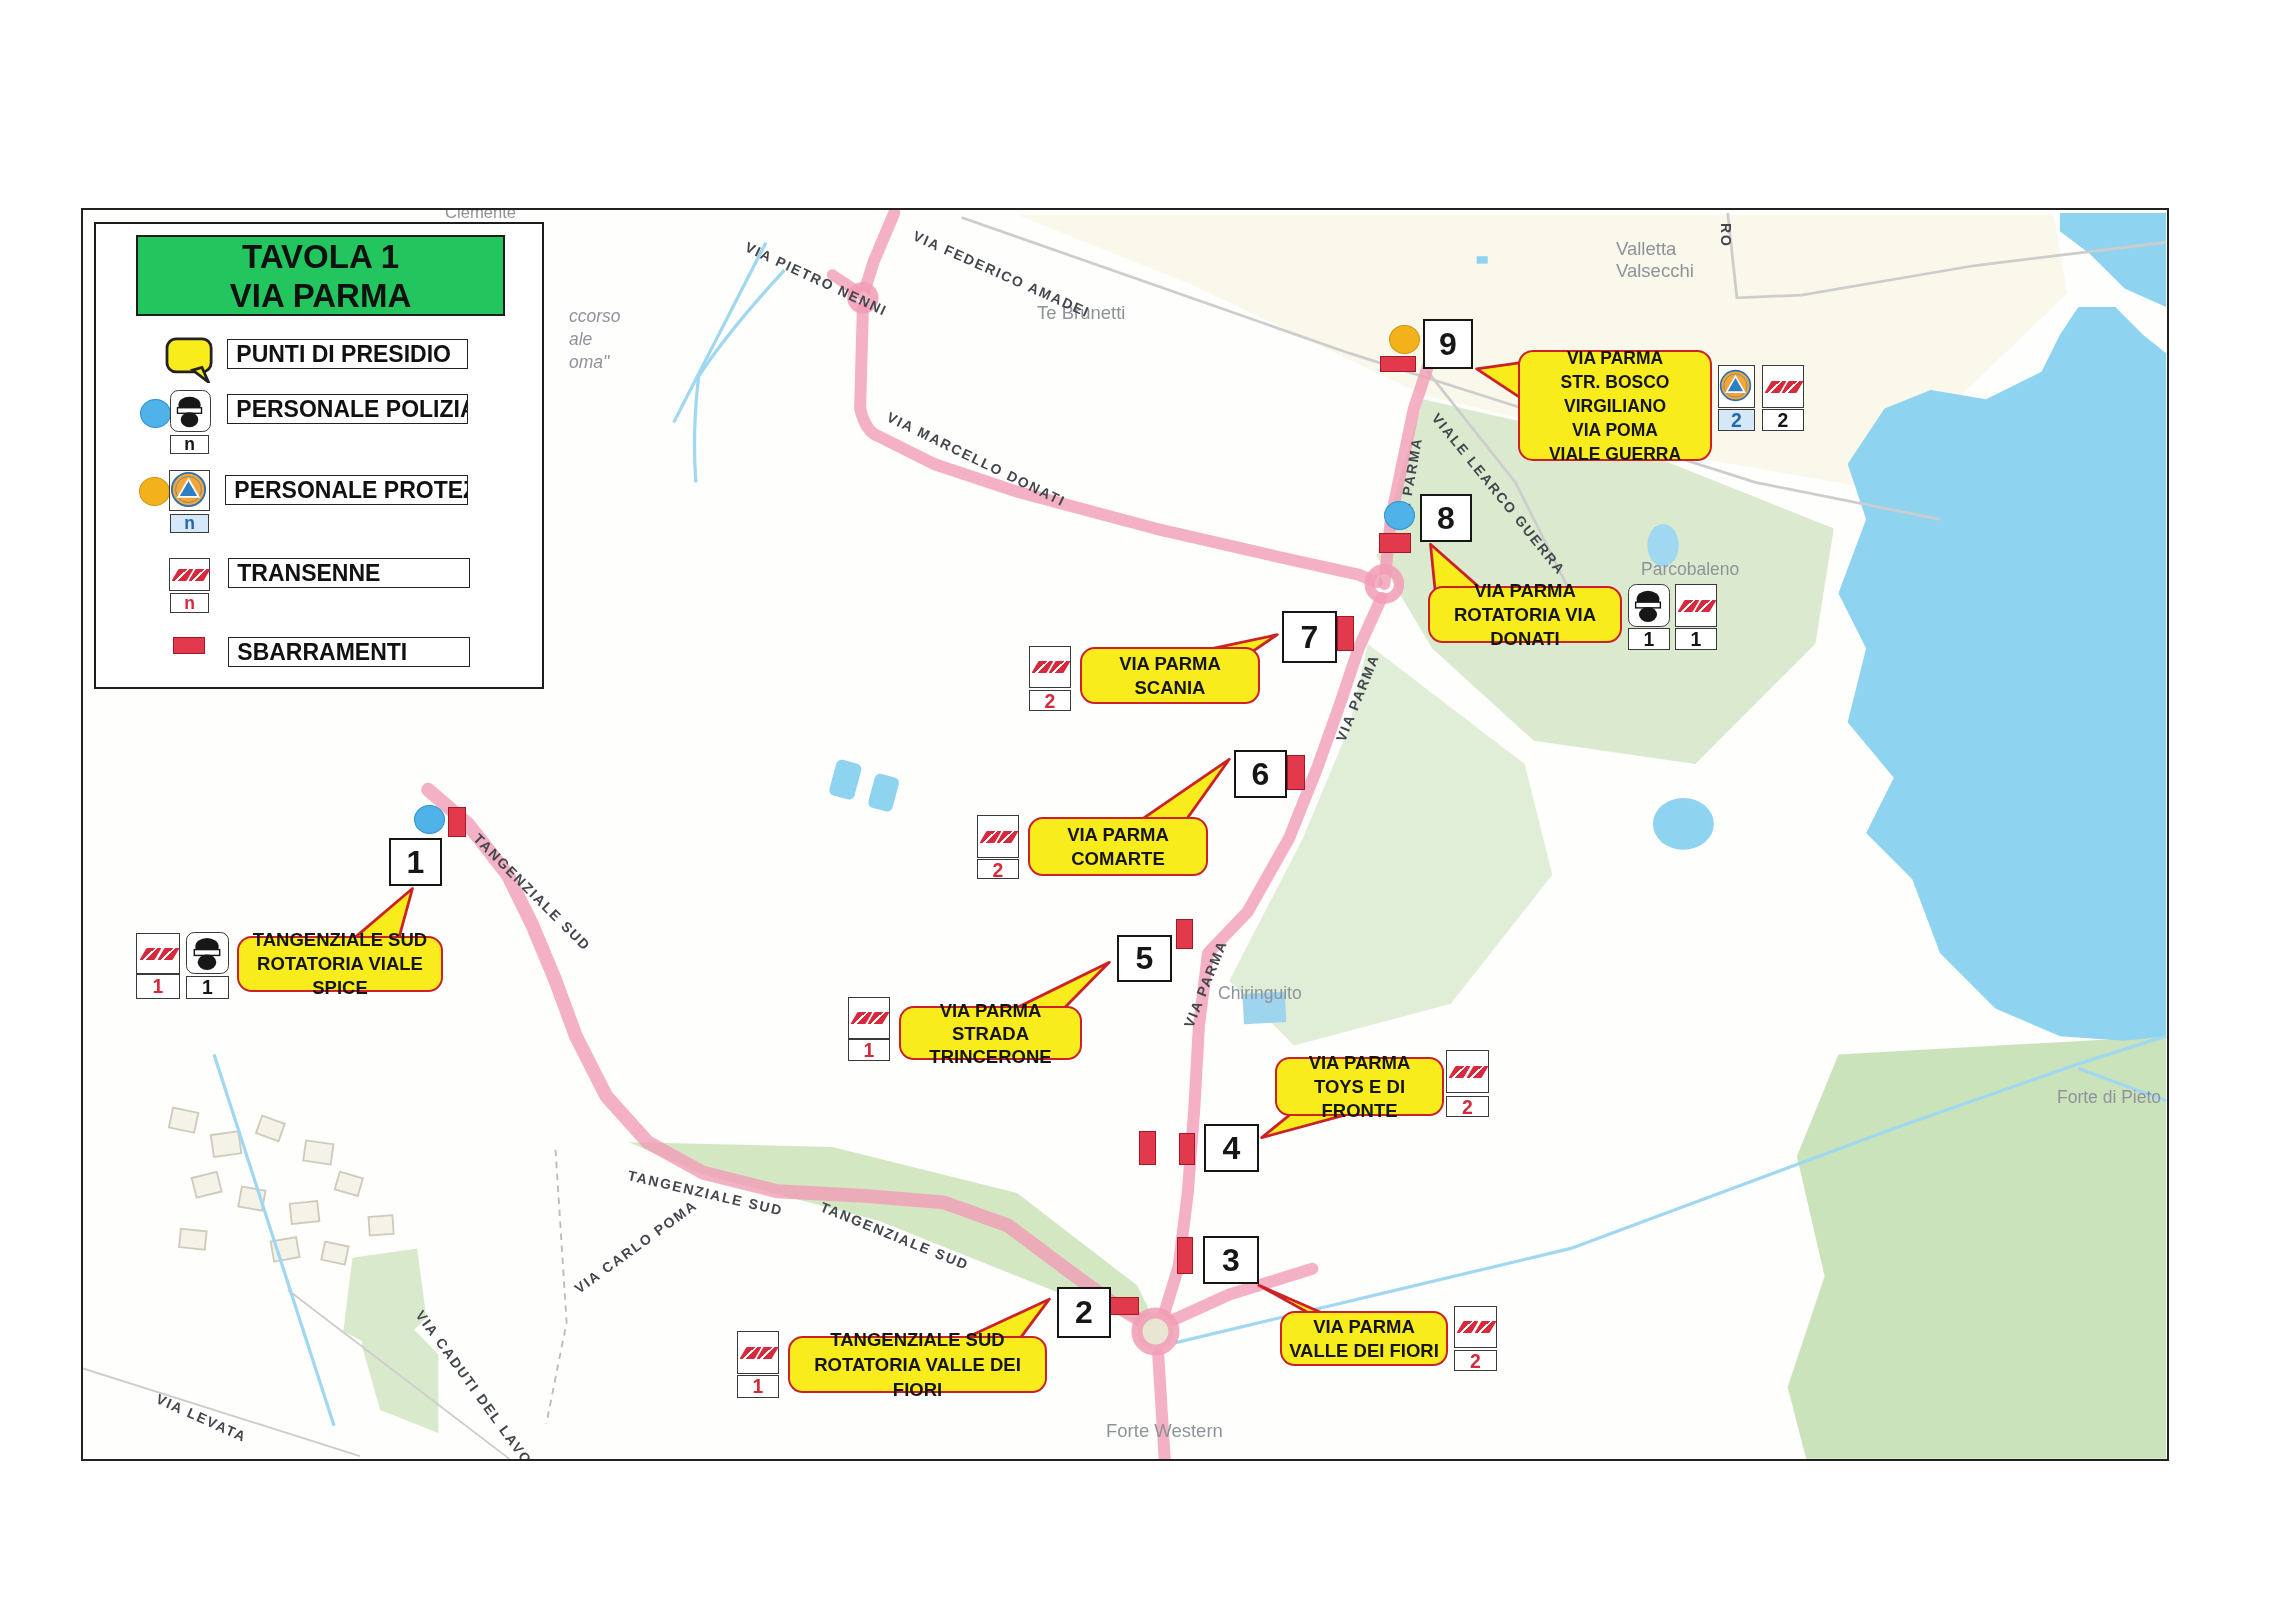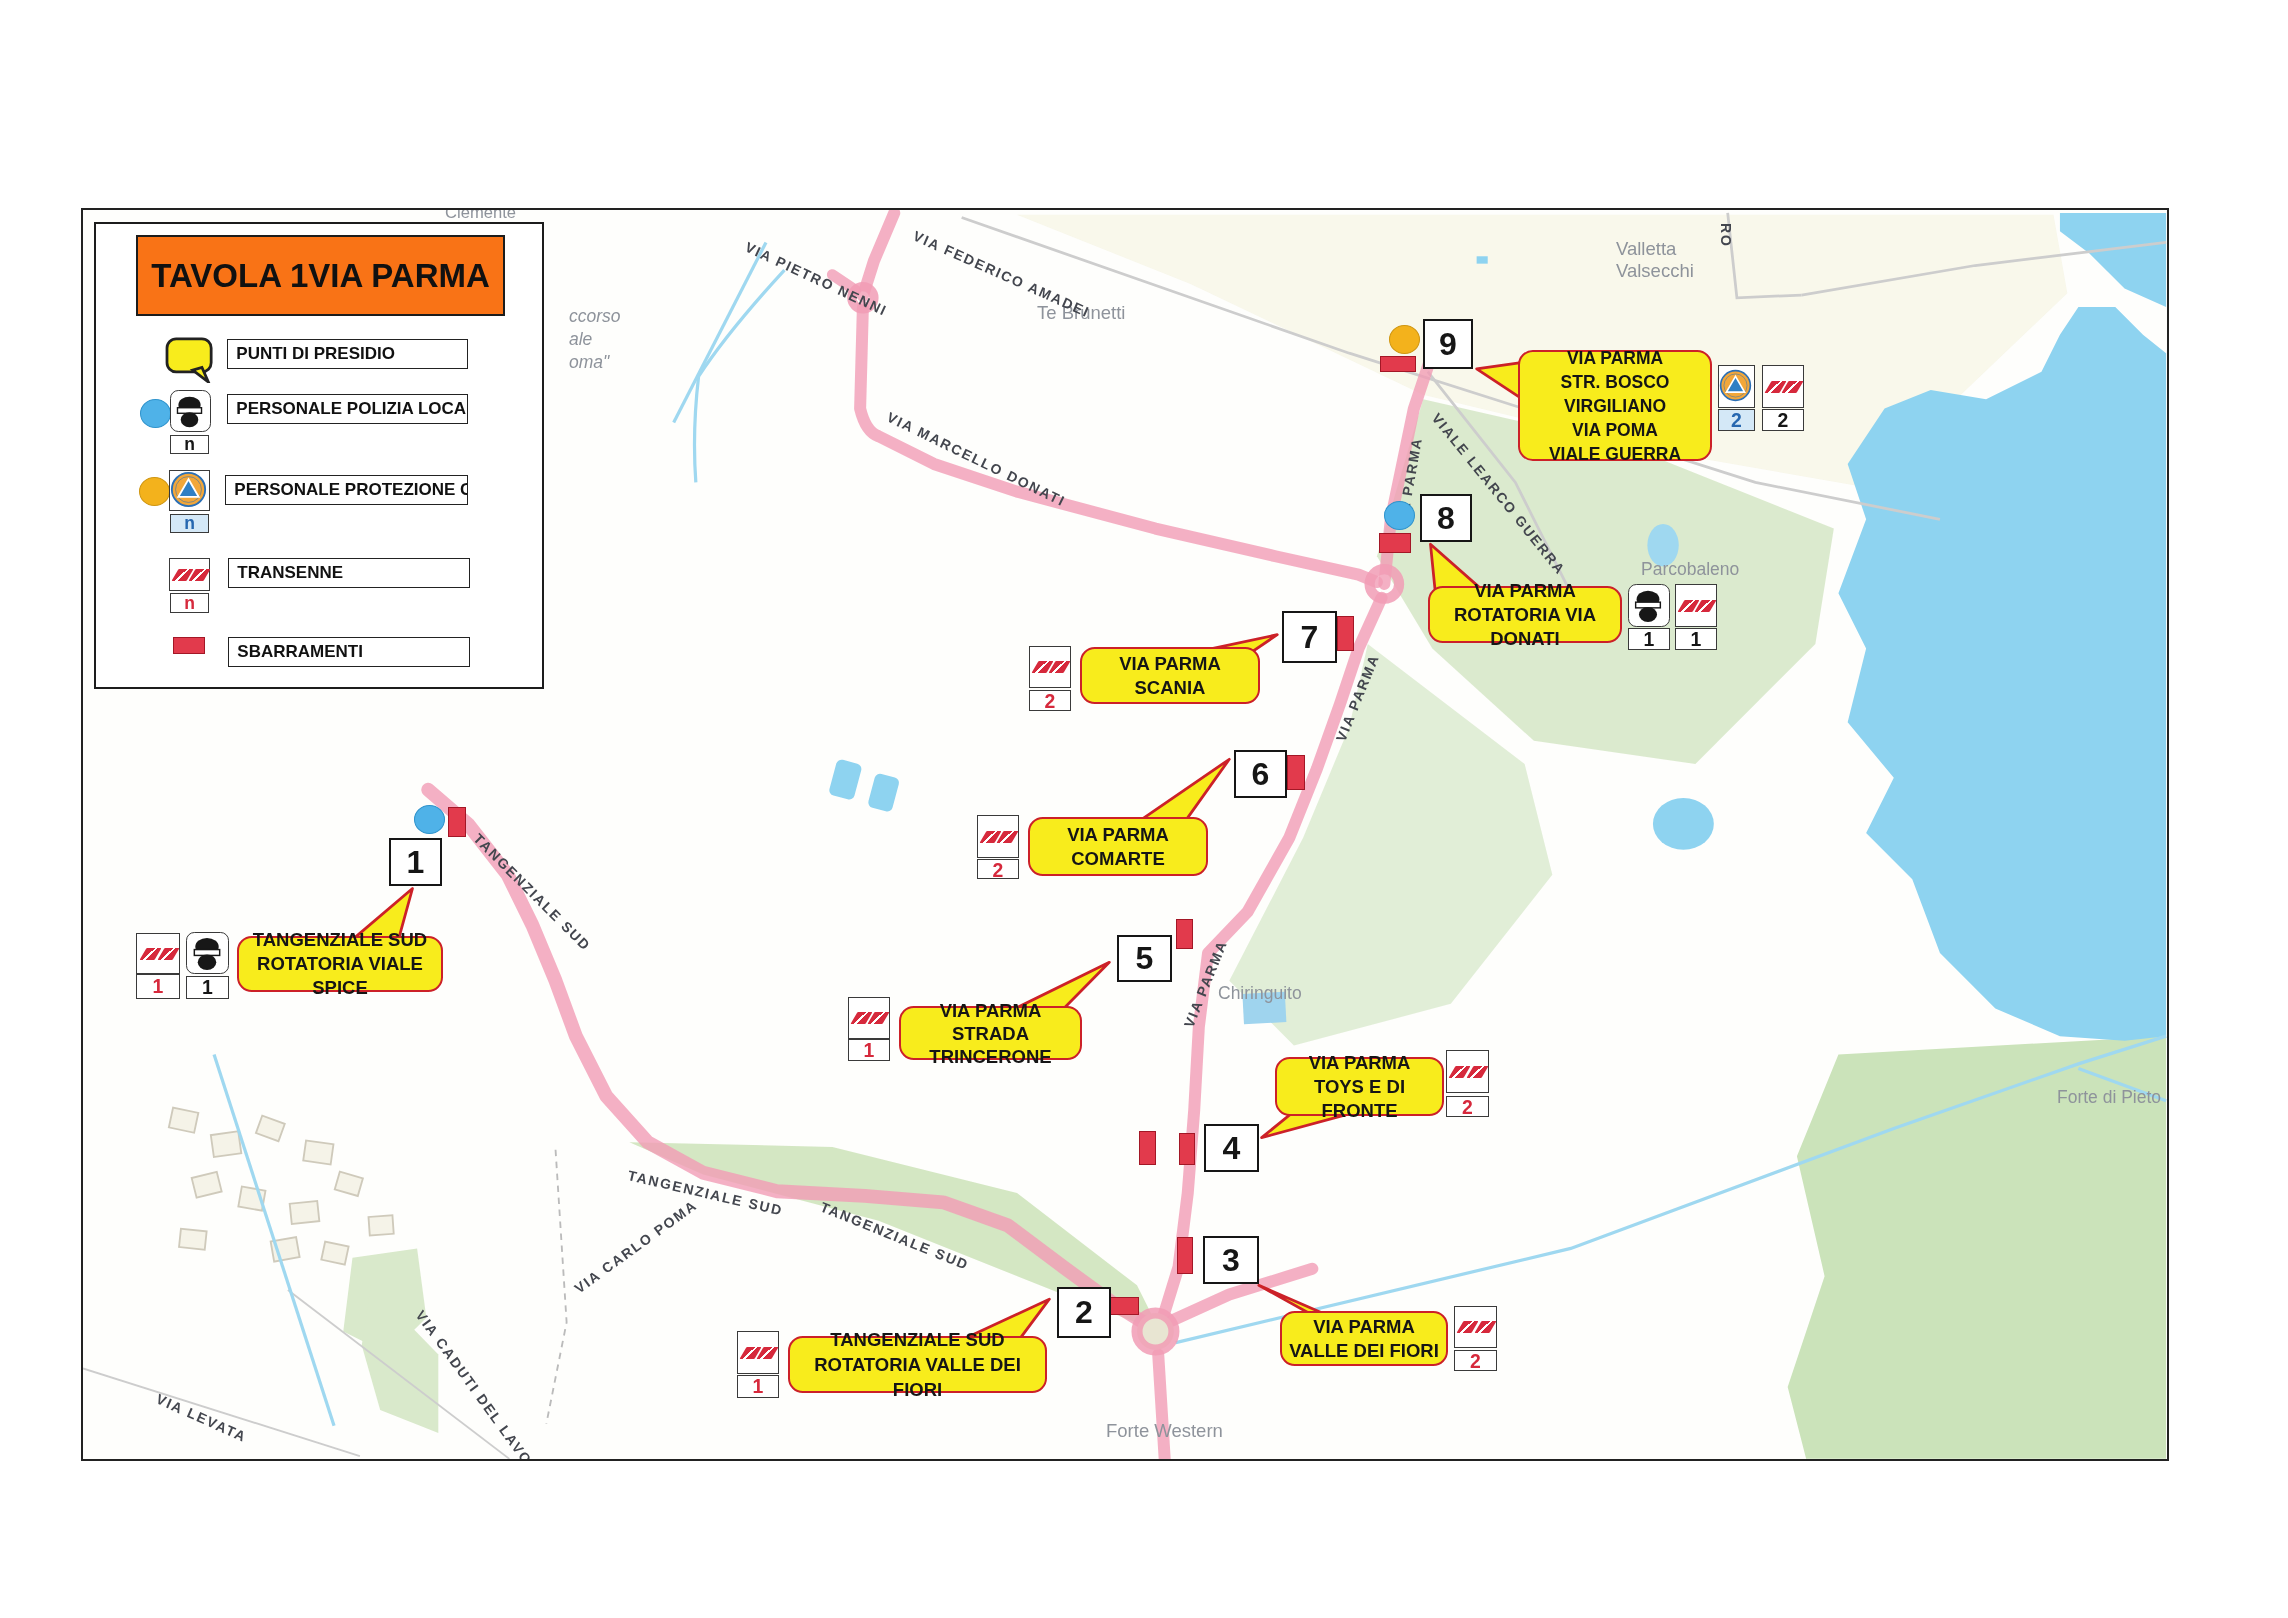--- a/index.html
+++ b/index.html
@@ -1,23 +1,23 @@
 <!DOCTYPE html>
 <html style="font-size:14.8px"><head>
 <meta charset="utf-8">
 <style>
   html,body{margin:0;padding:0;background:#ffffff;}
   body{width:2289px;height:1619px;position:relative;font-family:"Liberation Sans",sans-serif;overflow:hidden;}
   #map{position:absolute;left:81px;top:208px;width:2084px;height:1249px;border:2.8px solid #222;background:#fefefc;overflow:hidden;}
   #bg{position:absolute;left:0;top:0;}
   
   .legendbox{position:absolute;left:11px;top:12px;width:446px;height:463px;background:#fff;border:2.8px solid #1c1c1c;z-index:30;}
-  .leg-title{position:absolute;left:40px;top:11px;width:369px;height:81px;background:#f97316;border:2.8px solid #1c1c1c;box-sizing:border-box;
-             display:flex;flex-direction:row;align-items:center;justify-content:center;font-weight:700;font-size:33px;line-height:39px;color:#111;}
-  .leg-label{position:absolute;height:28px;background:#fff;border:1.8px solid #222;box-sizing:content-box;font-weight:700;font-size:17px;
+  .leg-title{position:absolute;left:40px;top:11px;width:369px;height:81px;background:#22c55e;border:2.8px solid #1c1c1c;box-sizing:border-box;
+             display:flex;flex-direction:column;align-items:center;justify-content:center;font-weight:700;font-size:33px;line-height:39px;color:#111;}
+  .leg-label{position:absolute;height:28px;background:#fff;border:1.8px solid #222;box-sizing:content-box;font-weight:700;font-size:23px;
              line-height:28px;padding-left:8.3px;color:#111;white-space:nowrap;overflow:hidden;}
   
   .numbox{position:absolute;width:48px;height:44px;background:#fff;border:2.8px solid #161616;display:flex;align-items:center;justify-content:center;
           font-weight:800;font-size:32px;color:#161616;z-index:22;}
   .sbar{position:absolute;background:#e23a4c;border:1.8px solid #a31726;box-sizing:border-box;z-index:21;}
   .circ{position:absolute;width:29px;height:27px;border-radius:50%;z-index:21;}
   .circ.blue{background:#4fb2e8;border:0.9px solid #2f93cc;}
   .circ.yellow{background:#f3b21c;border:0.9px solid #cf9612;}
   .callout{position:absolute;background:#f8ec1c;border:2.8px solid #cc2128;border-radius:14.8px;display:flex;flex-direction:column;align-items:center;
            justify-content:center;text-align:center;font-weight:700;color:#151515;z-index:20;box-sizing:border-box;padding:1.8px 5.5px;}

